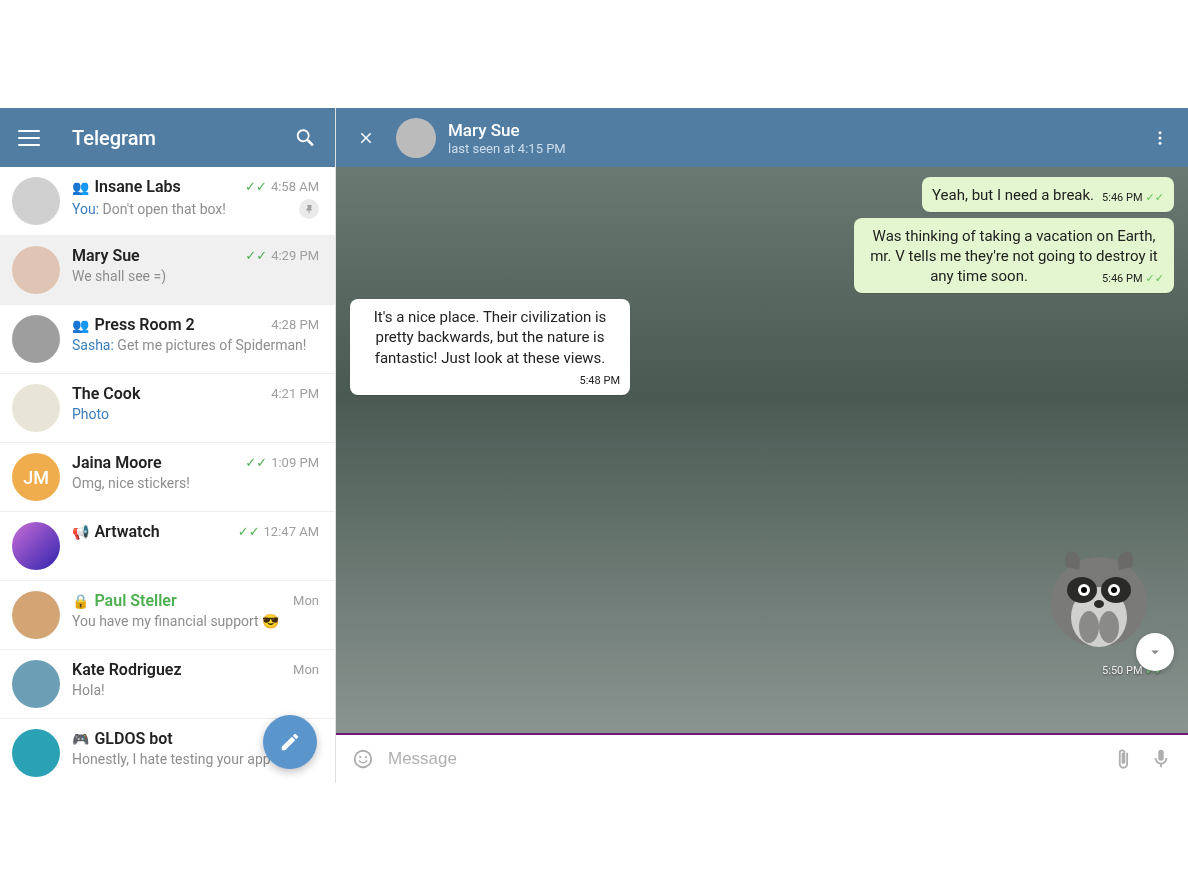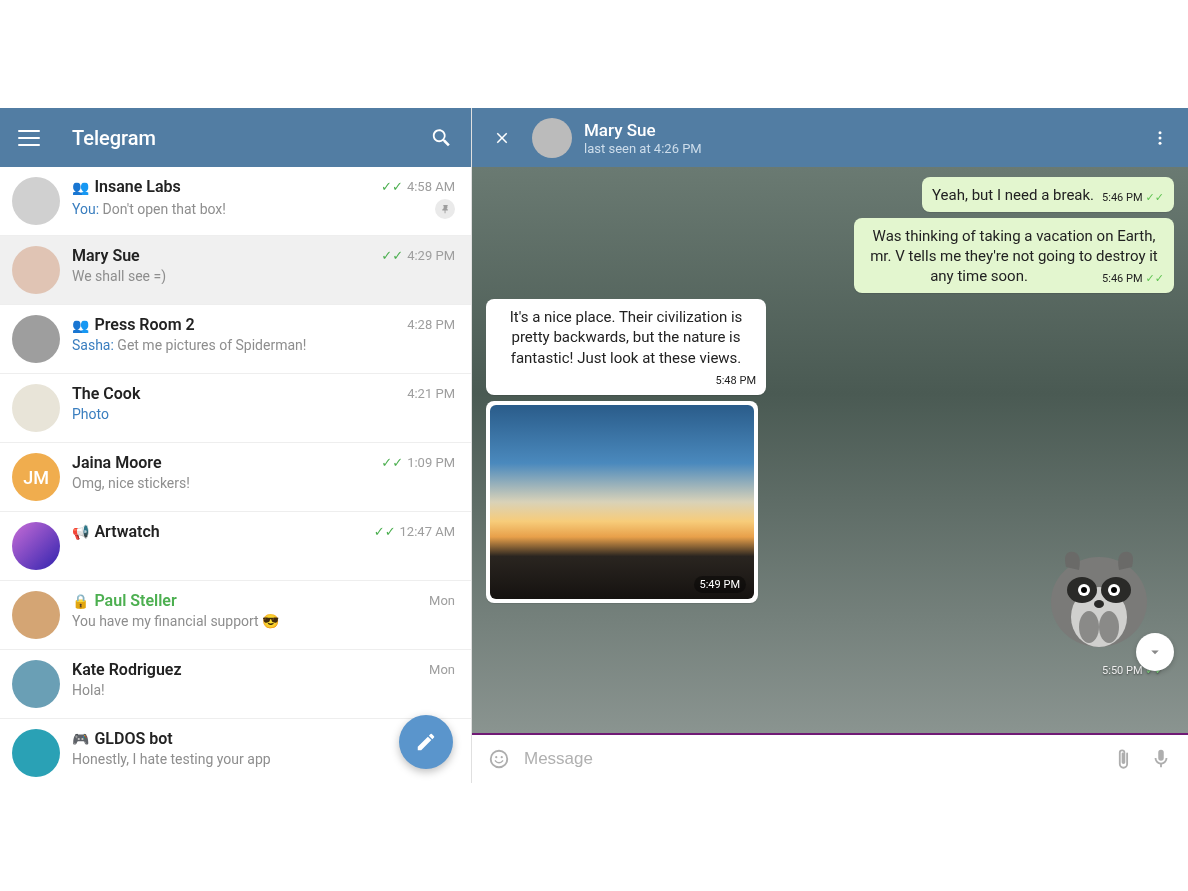--- a/index.html
+++ b/index.html
@@ -1,19 +1,19 @@
 <!DOCTYPE html>
 <html><head>
 <meta charset="utf-8">
 <style>
   * { box-sizing: border-box; margin: 0; padding: 0; }
   body { font-family: -apple-system, BlinkMacSystemFont, "Segoe UI", Roboto, Arial, sans-serif; background: #fff; width: 1188px; height: 891px; overflow: hidden; }
   .app { position: absolute; top: 108px; left: 0; width: 1188px; height: 675px; display: flex; }
   
-  .sidebar { width: 472px; display: flex; flex-direction: column; border-right: 1px solid #e0e0e0; background: #fff; }
+  .sidebar { width: 336px; display: flex; flex-direction: column; border-right: 1px solid #e0e0e0; background: #fff; }
   .sidebar-header { height: 59px; background: #527da3; display: flex; align-items: center; padding: 0 18px; color: #fff; }
   .hamburger { width: 22px; height: 16px; display: flex; flex-direction: column; justify-content: space-between; cursor: pointer; }
   .hamburger span { height: 2px; background: #fff; border-radius: 1px; }
   .sidebar-title { margin-left: 32px; font-size: 20px; font-weight: 500; flex: 1; }
   .search-icon { width: 22px; height: 22px; cursor: pointer; }
   .search-icon svg { width: 22px; height: 22px; fill: #fff; }
   .chat-list { flex: 1; overflow-y: auto; position: relative; }
   .chat-item { display: flex; align-items: flex-start; padding: 10px 16px 10px 12px; border-bottom: 1px solid #eee; cursor: pointer; min-height: 67px; }
   .chat-item.active { background: #f0f0f0; }
   .avatar { width: 48px; height: 48px; border-radius: 50%; background: #999; flex-shrink: 0; margin-right: 12px; display: flex; align-items: center; justify-content: center; color: #fff; font-weight: 500; font-size: 18px; }
@@ -239,21 +239,21 @@
   <div class="chat-panel">
     <div class="chat-header">
       <div class="close-btn">
         <svg viewBox="0 0 24 24">
             <path d="M19 6.41L17.59 5 12 10.59 6.41 5 5 6.41 10.59 12 5 17.59 6.41 19 12 13.41 17.59 19 19 17.59 13.41 12z"></path>
           </svg>
       </div>
       <div class="header-avatar"></div>
       <div class="header-info">
         <div class="header-name">Mary Sue</div>
-        <div class="header-status">last seen at 4:26 PM</div>
+        <div class="header-status">last seen at 4:15 PM</div>
       </div>
       <div class="header-more">
         <svg viewBox="0 0 24 24">
             <circle cx="12" cy="5" r="2"></circle>
             <circle cx="12" cy="12" r="2"></circle>
             <circle cx="12" cy="19" r="2"></circle>
           </svg>
       </div>
     </div>
 
@@ -267,27 +267,20 @@
       <div class="msg-row out">
         <div class="bubble out">
           <span class="msg-text">Was thinking of taking a vacation on Earth, mr. V tells me they're not going to destroy it any time soon.</span>
           <span class="msg-meta"><span>5:46 PM</span><span class="msg-checks">✓✓</span></span>
         </div>
       </div>
       <div class="msg-row in">
         <div class="bubble in" style="max-width:280px">
           <span class="msg-text">It's a nice place. Their civilization is pretty backwards, but the nature is fantastic! Just look at these views.</span>
           <span class="msg-meta"><span>5:48 PM</span></span>
-        </div>
-      </div>
-      <div class="msg-row in">
-        <div class="photo-bubble">
-          <div class="photo-img">
-            <div class="photo-time">5:49 PM</div>
-          </div>
         </div>
       </div>
 
       <div class="sticker-container">
         <svg class="sticker" viewBox="0 0 130 130">
           <ellipse cx="65" cy="70" rx="48" ry="45" fill="#7a7a78"></ellipse>
           <ellipse cx="65" cy="85" rx="28" ry="30" fill="#d0d0ce"></ellipse>
           <ellipse cx="48" cy="58" rx="15" ry="13" fill="#2a2a28"></ellipse>
           <ellipse cx="82" cy="58" rx="15" ry="13" fill="#2a2a28"></ellipse>
           <circle cx="50" cy="58" r="6" fill="#fff"></circle>

